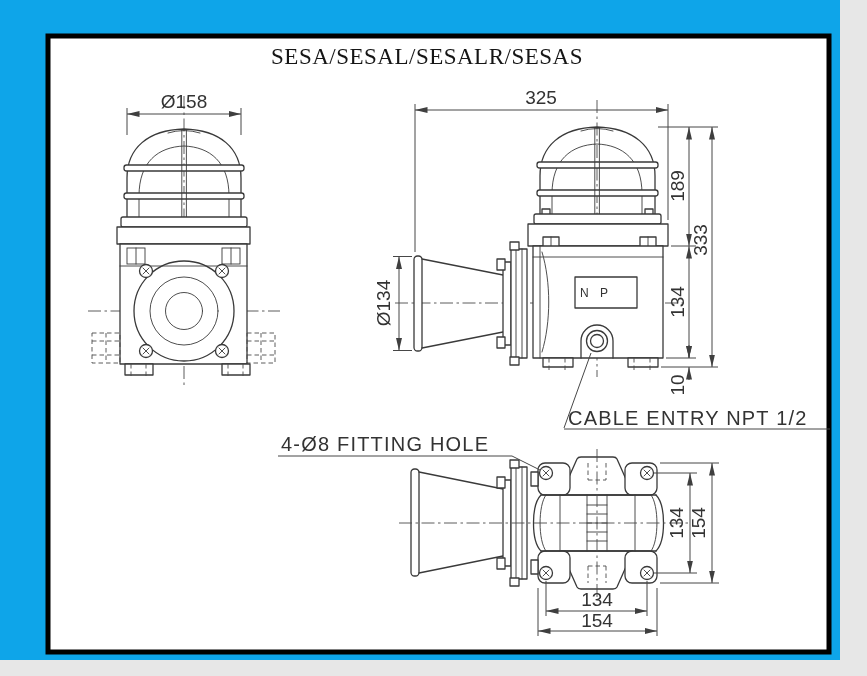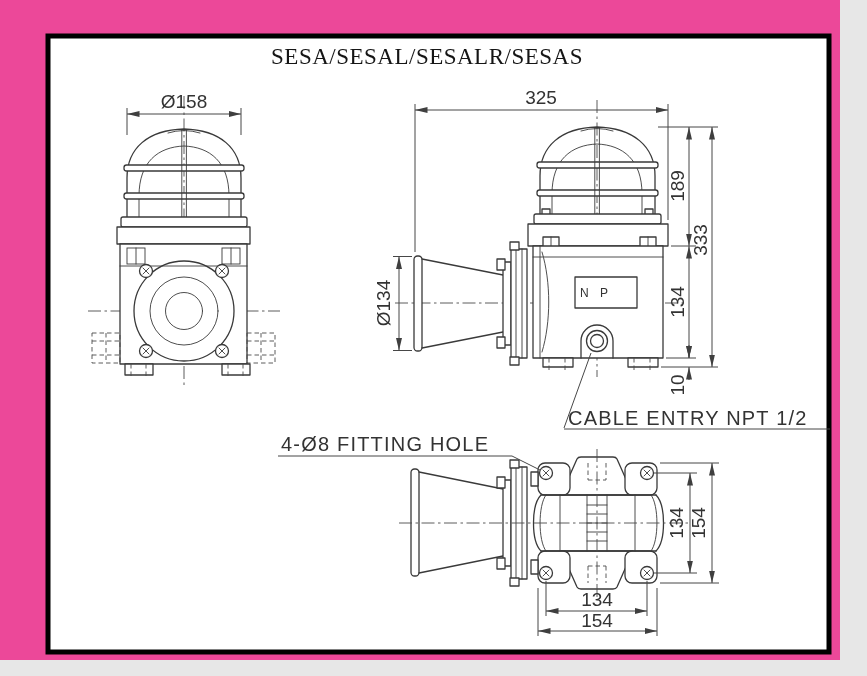--- a/index.html
+++ b/index.html
@@ -1,16 +1,16 @@
 <!DOCTYPE html>
 <html><head>
 <meta charset="utf-8">
 <style>
   html,body{margin:0;padding:0;background:#fff}
-  .page{position:relative;width:867px;height:676px;background:#ec4899;overflow:hidden;
+  .page{position:relative;width:867px;height:676px;background:#0ea5e9;overflow:hidden;
         font-family:"Liberation Sans",sans-serif}
   svg{display:block}
   .ln {fill:none;stroke:#3a3a3a;stroke-width:1.3;stroke-linecap:round;stroke-linejoin:round}
   .lnw{fill:#fff;stroke:#3a3a3a;stroke-width:1.3;stroke-linejoin:round}
   .ln2{fill:none;stroke:#3a3a3a;stroke-width:.9;stroke-linecap:round}
   .cl {fill:none;stroke:#4a4a4a;stroke-width:.9;stroke-dasharray:13 3.5 2.5 3.5}
   .hid{fill:none;stroke:#4a4a4a;stroke-width:.9;stroke-dasharray:4.5 3}
   .dim{fill:none;stroke:#474747;stroke-width:1}
   .dimtxt{font-family:"Liberation Sans",sans-serif;font-size:19px;fill:#333}
   .lbl{font-size:20px;letter-spacing:1.2px}

